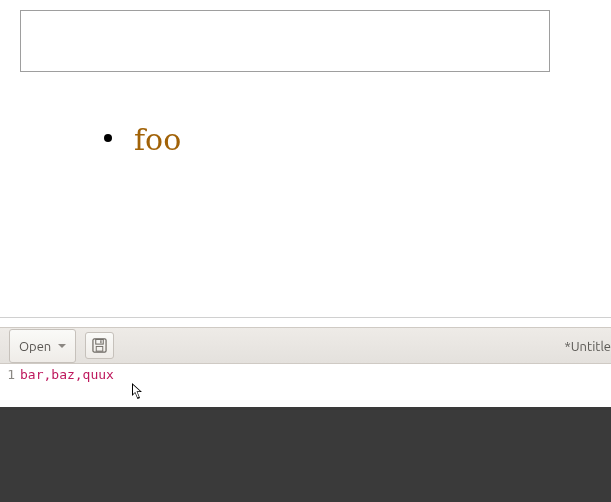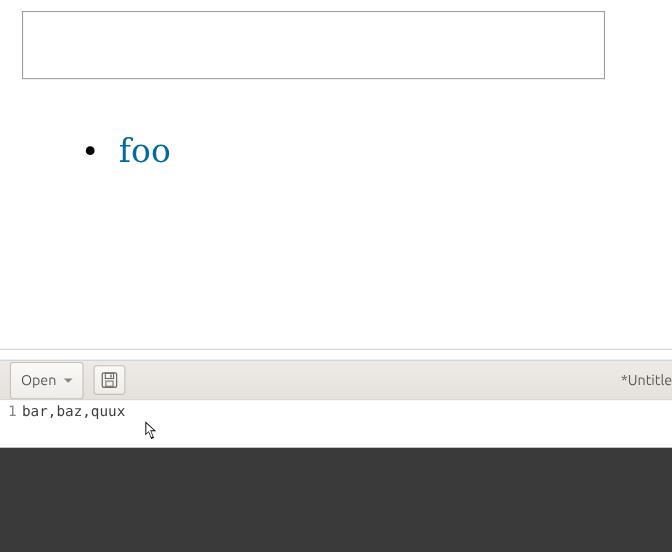--- a/index.html
+++ b/index.html
@@ -21,24 +21,24 @@
     position: absolute;
     left: 20px;
     top: 10px;
     width: 530px;
     height: 62px;
     border: 1px solid #9e9e9e;
     background: #fff;
   }
   .content-list {
     position: absolute;
-    left: 78px;
+    left: 104px;
     top: 119px;
     font-size: 30px;
-    color: #0369a1;
+    color: #a16207;
     font-family: "DejaVu Serif", Georgia, serif;
   }
   .content-list .bullet {
     display: inline-block;
     width: 8px; height: 8px;
     background: #000;
     border-radius: 50%;
     vertical-align: middle;
     margin-right: 22px;
     margin-top: -3px;
@@ -117,21 +117,21 @@
     background: #ffffff;
     color: #8a8782;
     text-align: right;
     padding: 3px 3px 0 0;
     border-right: 0;
   }
   .code-line {
     position: absolute;
     left: 20px;
     top: 3px;
-    color: #404040;
+    color: #be185d;
   }
   .editor-dark {
     position: absolute;
     left: 0; top: 407px;
     width: 611px;
     height: 95px;
     background: #3a3a3a;
   }
 
   .cursor {

